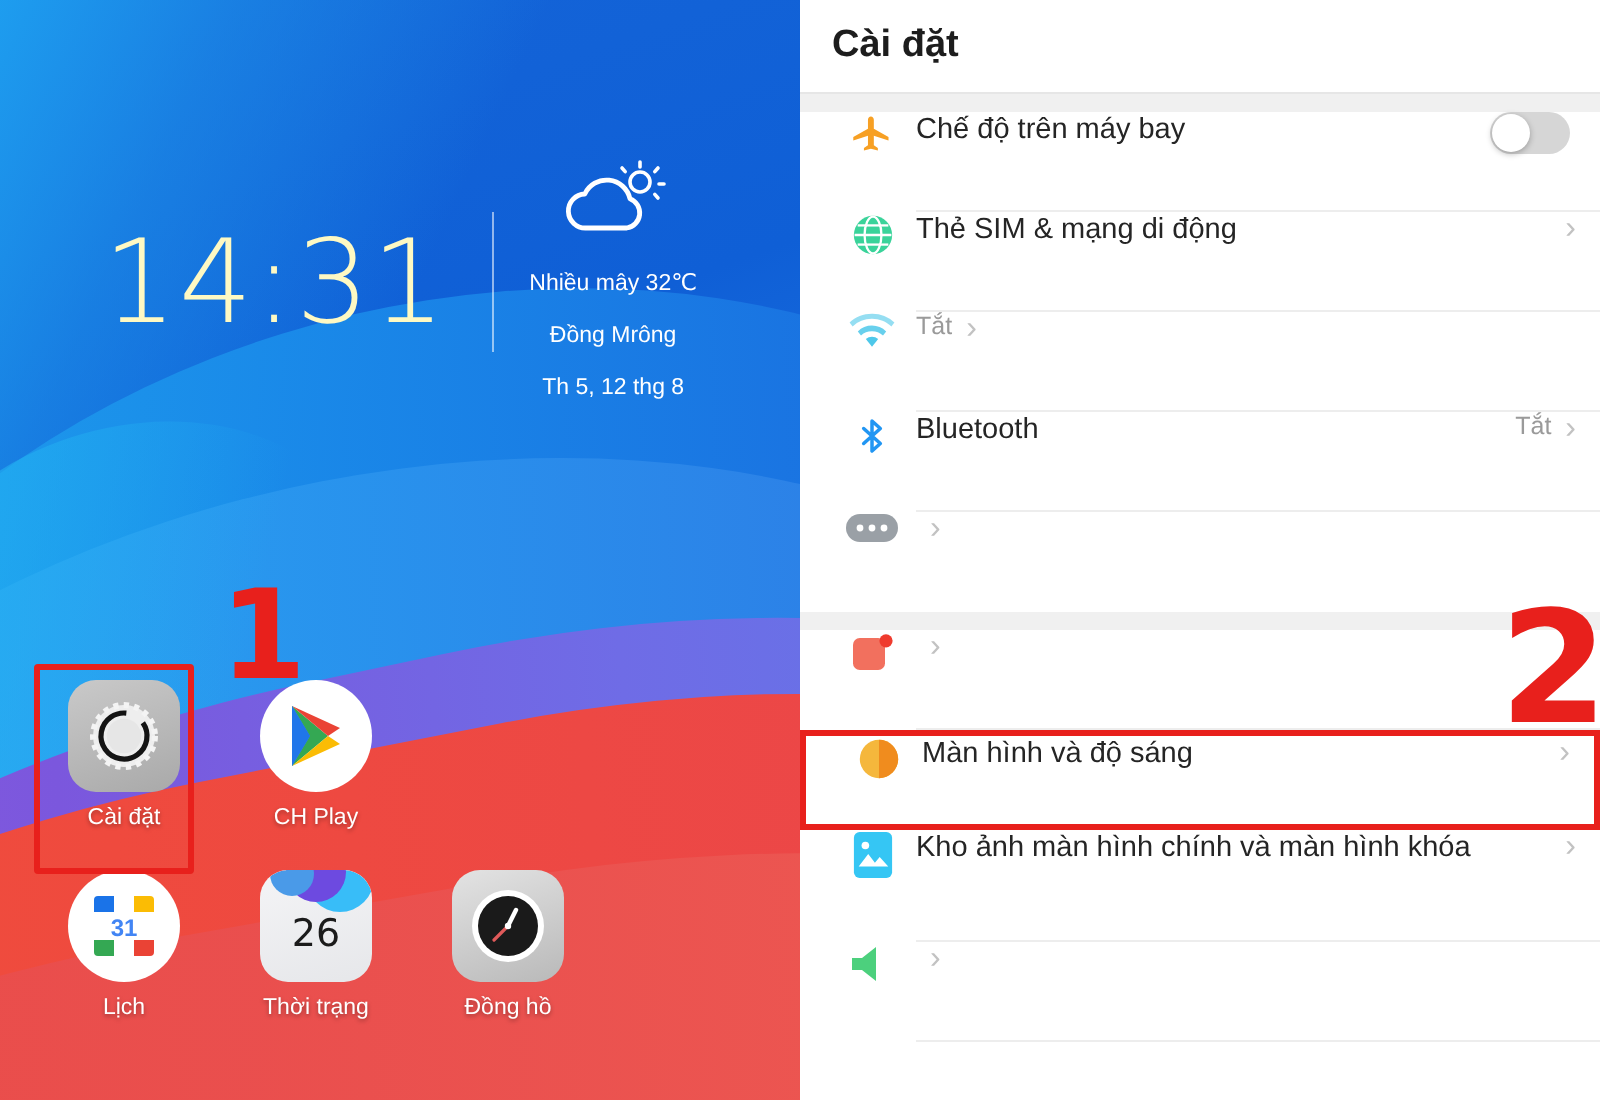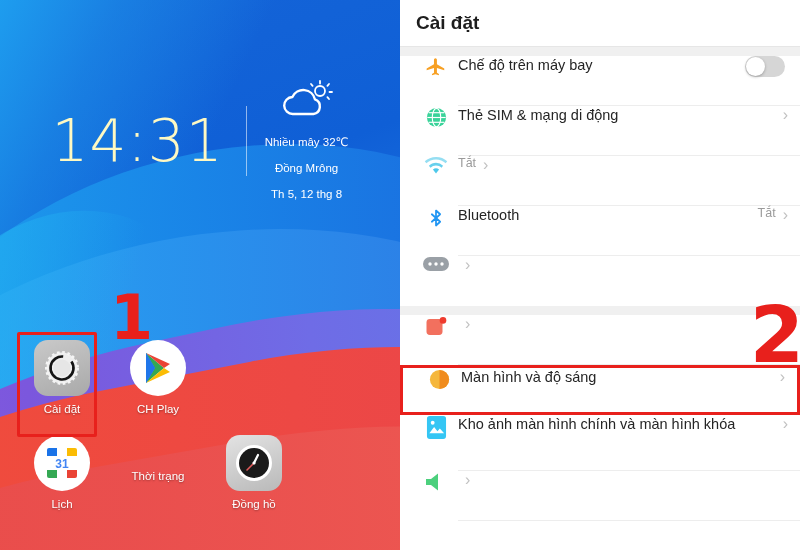--- a/index.html
+++ b/index.html
@@ -207,20 +207,38 @@
                 <path d="M4 26 h10 v8 h-8 a2 2 0 0 1 -2 -2 z" fill="#34a853"></path>
                 <path d="M24 26 h10 v6 a2 2 0 0 1 -2 2 h-8 z" fill="#ea4335"></path>
                 <rect x="12" y="12" width="14" height="14" fill="#fff"></rect>
                 <text x="19" y="24" font-size="12" font-weight="700" text-anchor="middle" fill="#4285f4" font-family="Liberation Sans, sans-serif">31</text>
               </svg>
             </div>
           </div>
           <div class="app-label">Lịch</div>
         </div>
         <div class="app">
+          <div class="app-ico">
+            <div class="rsq ico-weather">
+              <svg width="56" height="56" viewBox="0 0 56 56" style="position:absolute;top:0;left:0">
+                <defs>
+                    <clipPath id="wclip">
+                      <rect x="0" y="0" width="56" height="56" rx="14"></rect>
+                    </clipPath>
+                  </defs>
+                <g clip-path="url(#wclip)">
+                  <circle cx="40" cy="4" r="17" fill="#38bdf8"></circle>
+                  <circle cx="28" cy="1" r="15" fill="#6d4ae0"></circle>
+                  <circle cx="16" cy="2" r="11" fill="#4a9ae8"></circle>
+                </g>
+              </svg>
+              <span style="position:relative;font-size:19px;font-weight:500;color:#1b1b1b;
+                           font-family:'DejaVu Sans',sans-serif;top:4px;">26</span>
+            </div>
+          </div>
           <div class="app-label">Thời trạng</div>
         </div>
         <div class="app">
           <div class="app-ico">
             <div class="rsq ico-clock">
               <svg width="44" height="44" viewBox="0 0 44 44">
                 <circle cx="22" cy="22" r="18" fill="#fff"></circle>
                 <circle cx="22" cy="22" r="15" fill="#1a1a1a"></circle>
                 <line x1="22" y1="22" x2="15" y2="29" stroke="#e05a5a" stroke-width="1.6" stroke-linecap="round"></line>
                 <line x1="22" y1="22" x2="26" y2="14" stroke="#fff" stroke-width="2.2" stroke-linecap="round"></line>

